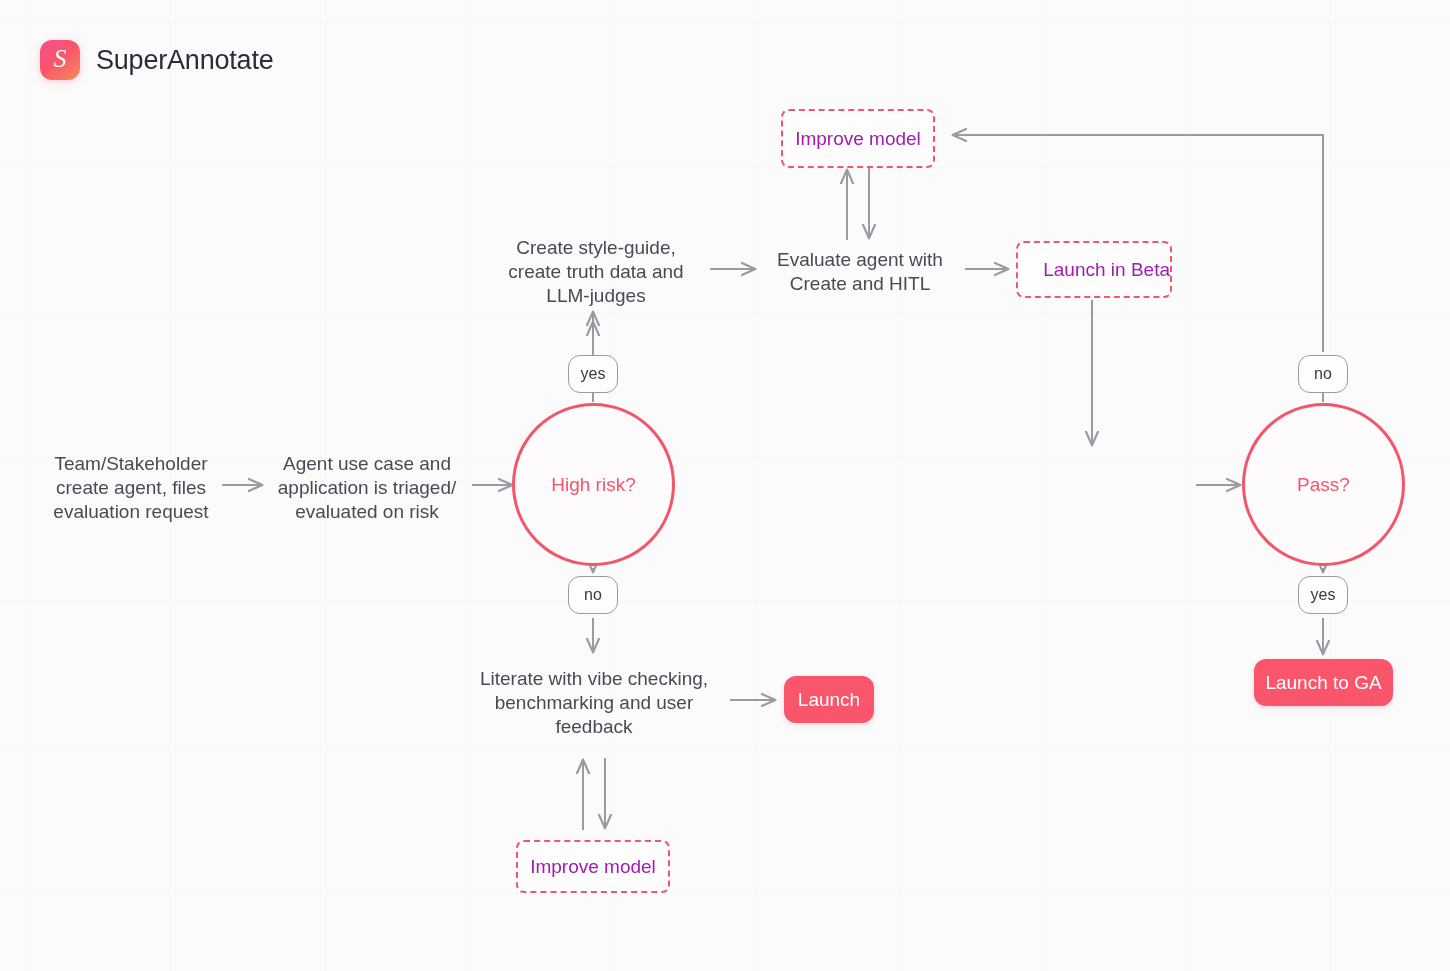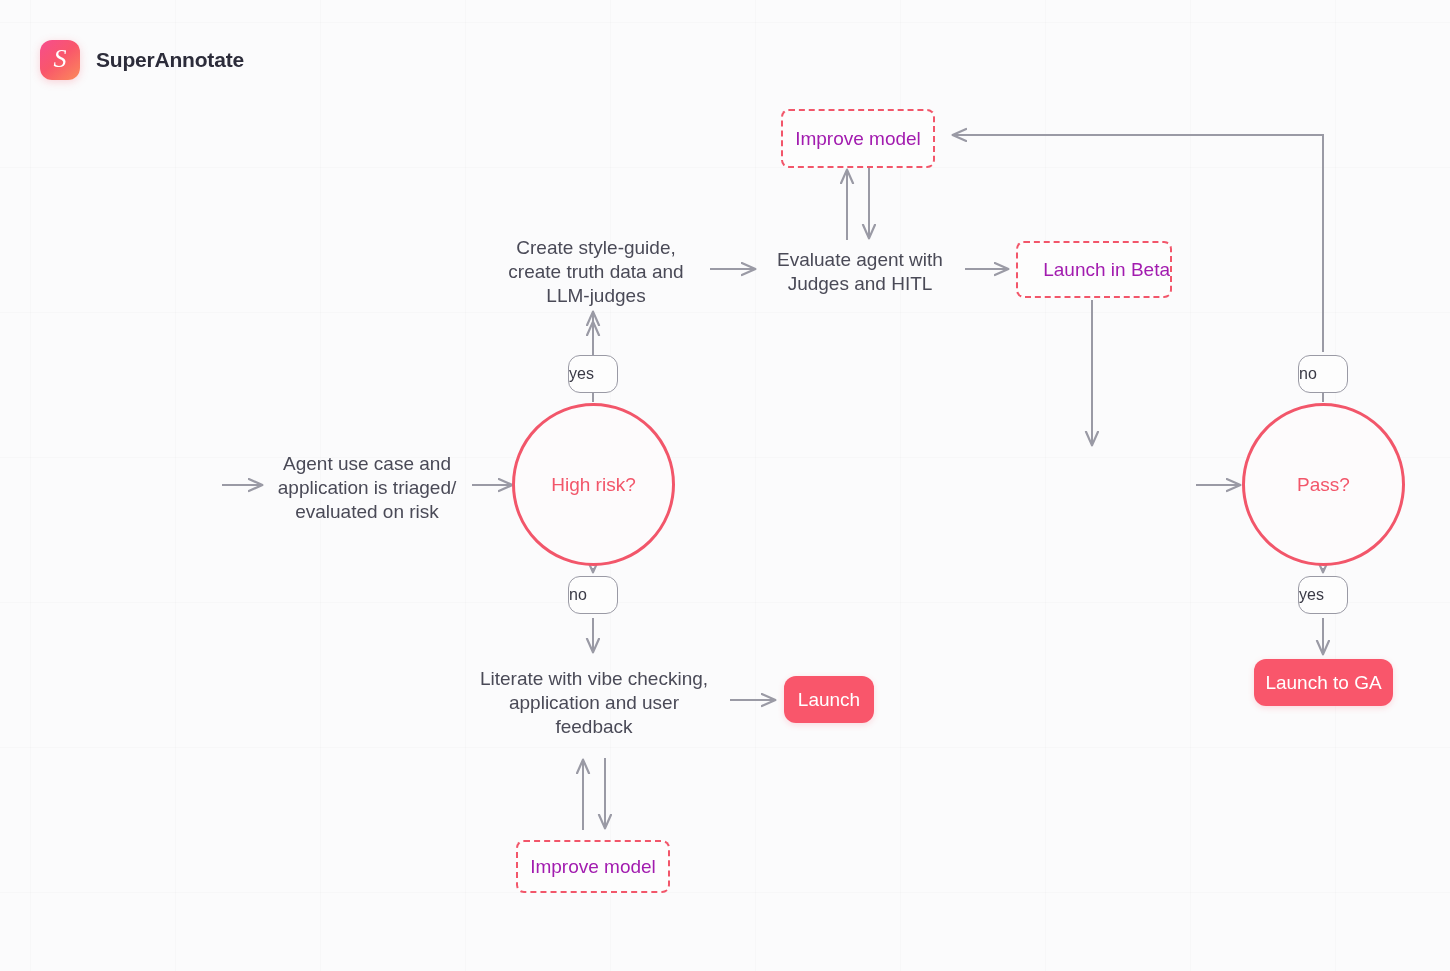--- a/index.html
+++ b/index.html
@@ -51,22 +51,22 @@
   }
   .brand-mark span {
     color: #ffffff;
     font-family: "Liberation Serif", serif;
     font-size: 26px;
     font-style: italic;
     line-height: 1;
     margin-top: -2px;
   }
   .brand-name {
-    font-size: 21px;
-    font-weight: bold;
+    font-size: 27px;
+    font-weight: normal;
     color: #2c2c3a;
     letter-spacing: -0.2px;
   }
 
   
   .node {
     position: absolute;
     box-sizing: border-box;
   }
   .node-text {
@@ -111,20 +111,21 @@
   .node-filled .label {
     color: #ffffff;
     font-size: 19px;
   }
   .pill {
     border: 1.5px solid #9a9aa5;
     border-radius: 12px;
     background: #fdfdfd;
     display: flex;
     align-items: center;
+    justify-content: center;
   }
   .pill .label {
     color: #3a3a46;
     font-size: 16px;
   }
 </style>
 </head>
 <body>
 
 <div id="canvas">
@@ -179,55 +180,58 @@
     </g>
   </svg>
 
   <div class="brand">
     <div class="brand-mark">
       <span>S</span>
     </div>
     <div class="brand-name">SuperAnnotate</div>
   </div>
 
+  <div class="node node-text" style="left:40px; top:452px; width:182px;">Team/Stakeholder
+create agent, files
+evaluation request</div>
 
   <div class="node node-circle" style="left:512px; top:403px; width:163px; height:163px;">
     <span class="label">High risk?</span>
   </div>
 
   <div class="node node-text" style="left:262px; top:452px; width:210px;">Agent use case and
 application is triaged/
 evaluated on risk</div>
 
   <div class="node node-text" style="left:482px; top:236px; width:228px;">Create style-guide,
 create truth data and
 LLM-judges</div>
 
   <div class="node node-text" style="left:755px; top:248px; width:210px;">Evaluate agent with
-Judges and HITL</div>
+Create and HITL</div>
 
   <div class="node node-dashed" style="left:781px; top:109px; width:154px; height:59px;">
     <span class="label">Improve model</span>
   </div>
 
   <div class="node node-dashed" style="left:1016px; top:241px; width:156px; height:57px;justify-content:flex-end;">
     <span class="label">Launch in Beta</span>
   </div>
 
 
   <div class="node node-circle" style="left:1242px; top:403px; width:163px; height:163px;">
     <span class="label">Pass?</span>
   </div>
 
   <div class="node node-filled" style="left:1254px; top:659px; width:139px; height:47px;">
     <span class="label">Launch to GA</span>
   </div>
 
   <div class="node node-text" style="left:470px; top:667px; width:248px;">Literate with vibe checking,
-application and user
+benchmarking and user
 feedback</div>
 
   <div class="node node-filled" style="left:784px; top:676px; width:90px; height:47px;">
     <span class="label">Launch</span>
   </div>
 
   <div class="node node-dashed" style="left:516px; top:840px; width:154px; height:53px;">
     <span class="label">Improve model</span>
   </div>
 

